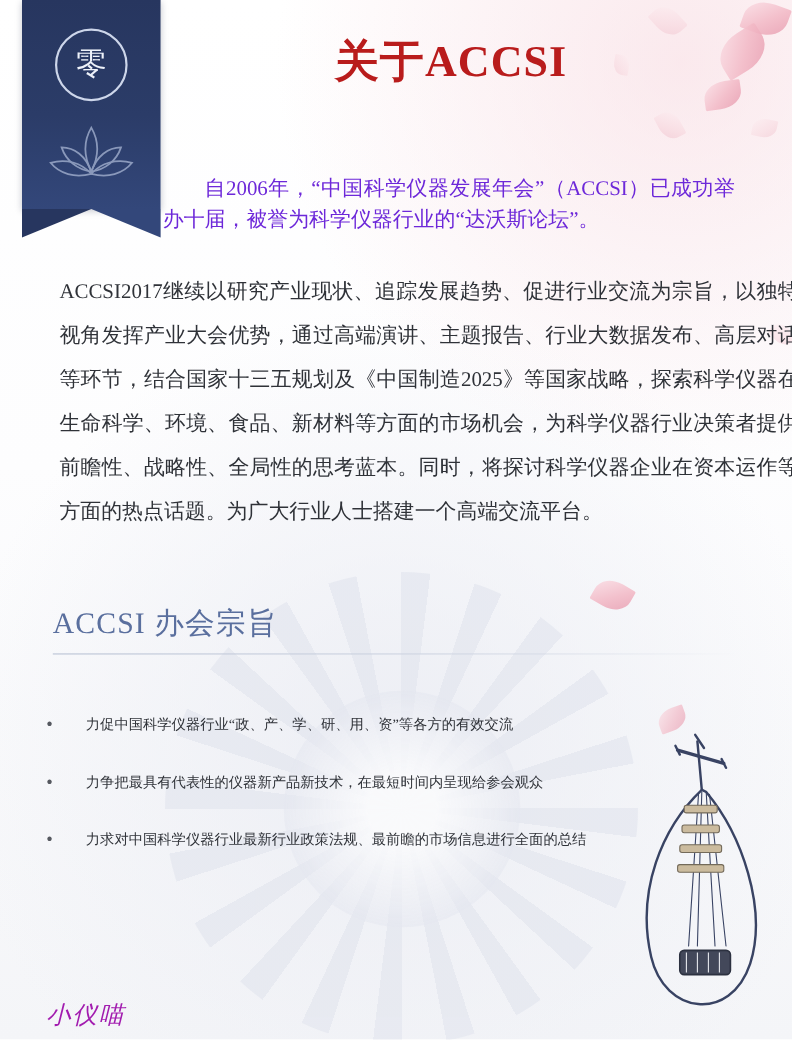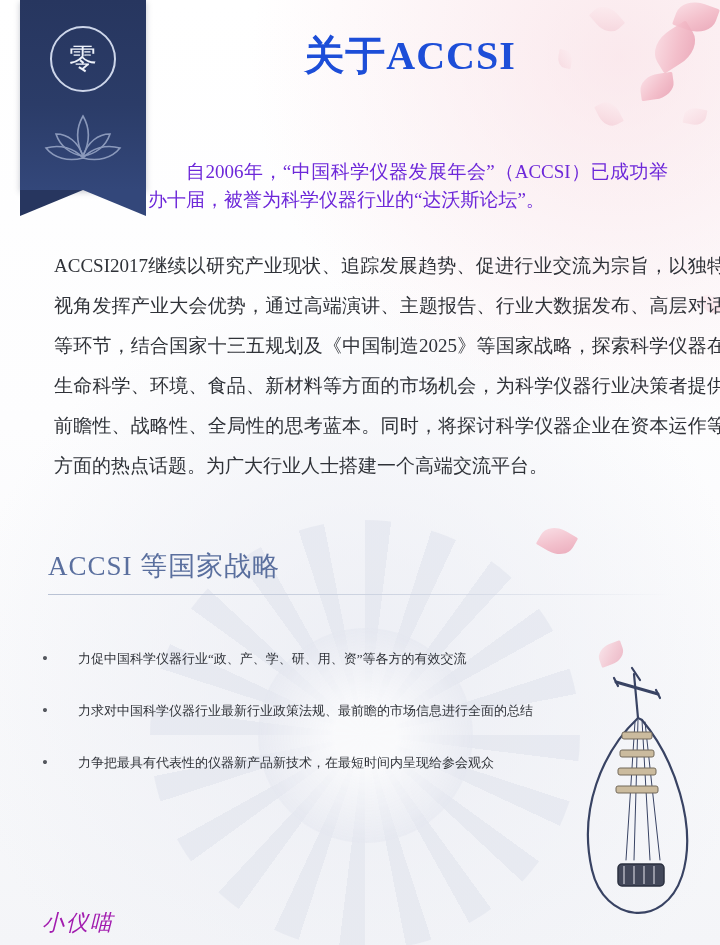--- a/index.html
+++ b/index.html
@@ -121,21 +121,21 @@
 
   
   .title {
     position: absolute;
     left: 200px;
     top: 28px;
     width: 420px;
     text-align: center;
     font-size: 40px;
     letter-spacing: 1px;
-    color: #1d4ed8;
+    color: #b91c1c;
     font-weight: bold;
     font-family: "Liberation Serif", "DejaVu Serif", serif;
   }
 
   
   .lead {
     position: absolute;
     left: 148px;
     top: 158px;
     width: 520px;
@@ -256,28 +256,28 @@
   </svg>
 </div>
 
 <div class="title">关于ACCSI</div>
 
 <div class="lead">自2006年，“中国科学仪器发展年会”（ACCSI）已成功举办十届，被誉为科学仪器行业的“达沃斯论坛”。</div>
 
 <div class="para">ACCSI2017继续以研究产业现状、追踪发展趋势、促进行业交流为宗旨，以独特视角发挥产业大会优势，通过高端演讲、主题报告、行业大数据发布、高层对话等环节，结合国家十三五规划及《中国制造2025》等国家战略，探索科学仪器在生命科学、环境、食品、新材料等方面的市场机会，为科学仪器行业决策者提供前瞻性、战略性、全局性的思考蓝本。同时，将探讨科学仪器企业在资本运作等方面的热点话题。为广大行业人士搭建一个高端交流平台。</div>
 
 <div class="section">
-  <div class="section-title">ACCSI 等国家战略</div>
+  <div class="section-title">ACCSI 办会宗旨</div>
   <div class="section-rule"></div>
 </div>
 
 <ul class="bullets">
   <li>力促中国科学仪器行业“政、产、学、研、用、资”等各方的有效交流</li>
+  <li>力争把最具有代表性的仪器新产品新技术，在最短时间内呈现给参会观众</li>
   <li>力求对中国科学仪器行业最新行业政策法规、最前瞻的市场信息进行全面的总结</li>
-  <li>力争把最具有代表性的仪器新产品新技术，在最短时间内呈现给参会观众</li>
 </ul>
 
 <svg class="pipa" viewBox="0 0 180 285">
   <g fill="none" stroke="#2f3a5c" stroke-width="2.2" stroke-linecap="round">
     <path d="M104 14 L108 58"></path>
     <path d="M86 22 L128 34" stroke-width="3"></path>
     <path d="M84 18 L88 26"></path>
     <path d="M126 30 L130 38"></path>
     <path d="M102 8 L110 20"></path>
     <path d="M108 58 C72 92 48 150 62 210 C74 262 134 270 152 216 C168 166 144 98 112 60 Z"></path>

